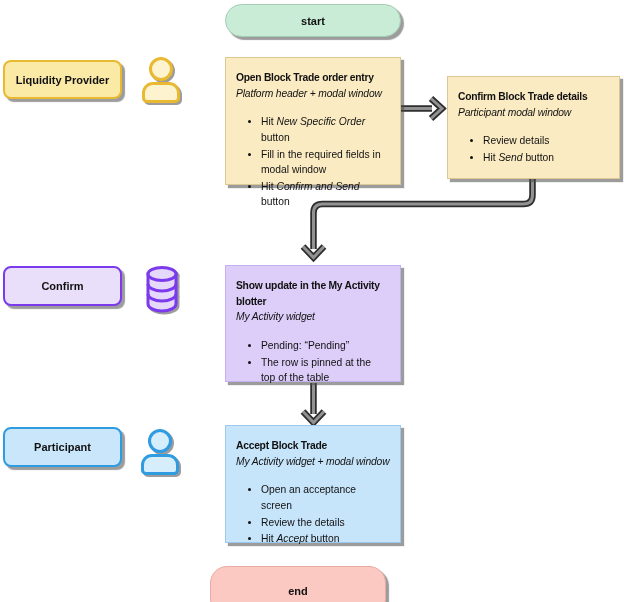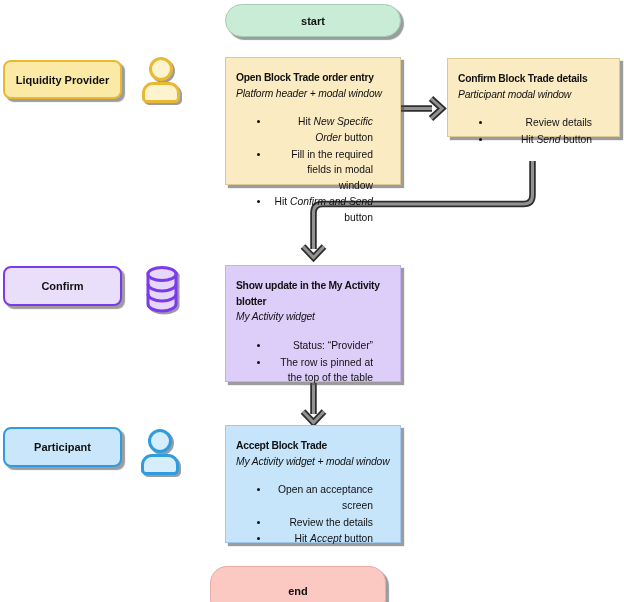--- a/index.html
+++ b/index.html
@@ -39,21 +39,21 @@
     border-radius:0; padding:12px 10px 10px 10px;
     font-size:10.3px; line-height:1.52;
     border:1px solid; box-shadow:3px 3px 1px var(--shadow);
   }
   .step-yellow { background:var(--yellow-box-fill); border-color:var(--yellow-box-border); }
   .step-purple { background:var(--purple-box-fill); border-color:var(--purple-box-border); }
   .step-blue   { background:var(--blue-box-fill);   border-color:var(--blue-box-border); }
   .step-title  { font-weight:bold; letter-spacing:-0.25px; }
   .step-subtitle { font-style:italic; letter-spacing:-0.15px; }
   .step-bullets { margin:13px 0 0 0; padding-left:17px; list-style:disc; }
-  .step-bullets li { margin:1px 17px;text-align:right; }
+  .step-bullets li { margin:1px 8px; }
   .step-bullets em { font-style:italic; }
 
   
   .person-icon { width:40px; height:47px; filter:drop-shadow(2.5px 2.5px 0.5px var(--shadow)); }
   .person-head { width:24px; height:24px; border-radius:50%; border:3px solid; margin:0 auto; box-sizing:border-box; }
   .person-body { width:38px; height:21px; border:3px solid; border-radius:11px 11px 5px 5px; margin:1px auto 0; box-sizing:border-box; }
   .person-yellow .person-head, .person-yellow .person-body { border-color:var(--yellow-border); background:var(--icon-yellow-fill); }
   .person-blue   .person-head, .person-blue   .person-body { border-color:var(--blue-border);   background:var(--icon-blue-fill); }
 
   
@@ -105,21 +105,21 @@
   <div class="node step step-yellow" style="left:225px; top:57px; width:176px; height:128px;">
     <div class="step-title">Open Block Trade order entry</div>
     <div class="step-subtitle">Platform header + modal window</div>
     <ul class="step-bullets">
         <li><span>Hit </span><em>New Specific Order</em><span> button</span></li>
         <li><span>Fill in the required fields in modal window</span></li>
         <li><span>Hit </span><em>Confirm and Send</em><span> button</span></li>
       </ul>
   </div>
 
-  <div class="node step step-yellow" style="left:447px; top:58px; width:173px; height:79px;">
+  <div class="node step step-yellow" style="left:447px; top:76px; width:173px; height:103px;">
     <div class="step-title">Confirm Block Trade details</div>
     <div class="step-subtitle">Participant modal window</div>
     <ul class="step-bullets">
         <li><span>Review details</span></li>
         <li><span>Hit </span><em>Send</em><span> button</span></li>
       </ul>
   </div>
 
   <div class="node lane-label lane-purple" style="left:3px; top:266px; width:119px; height:40px;">
     <span>Confirm</span>
@@ -128,21 +128,21 @@
     <path class="db-fill" d="M4 9 V39 C4 42.9 10.3 46 18 46 C25.7 46 32 42.9 32 39 V9 Z"></path>
     <ellipse class="db-fill" cx="18" cy="9" rx="14" ry="6.5"></ellipse>
     <path class="db-line" d="M4 19 C4 22.9 10.3 26 18 26 C25.7 26 32 22.9 32 19"></path>
     <path class="db-line" d="M4 29 C4 32.9 10.3 36 18 36 C25.7 36 32 32.9 32 29"></path>
   </svg>
 
   <div class="node step step-purple" style="left:225px; top:265px; width:176px; height:117px;">
     <div class="step-title">Show update in the My Activity blotter</div>
     <div class="step-subtitle">My Activity widget</div>
     <ul class="step-bullets">
-        <li><span>Status: “Provider”</span></li>
+        <li><span>Pending: “Pending”</span></li>
         <li><span>The row is pinned at the top of the table</span></li>
       </ul>
   </div>
 
   <div class="node lane-label lane-blue" style="left:3px; top:427px; width:119px; height:40px;">
     <span>Participant</span>
   </div>
   <div class="node person-icon person-blue" style="left:140px; top:429px;">
     <div class="person-head"></div>
     <div class="person-body"></div>

